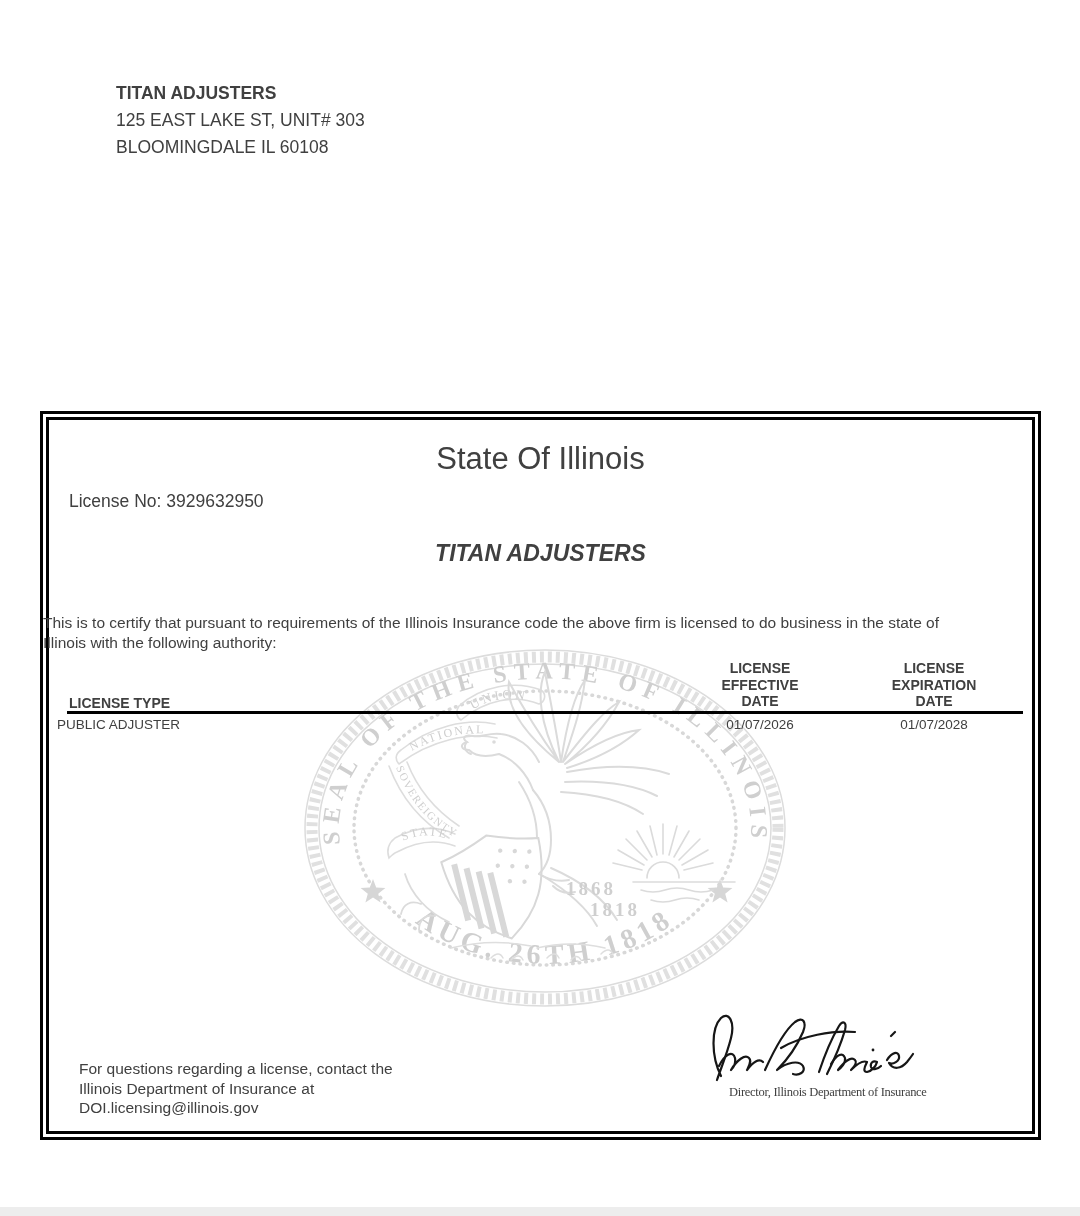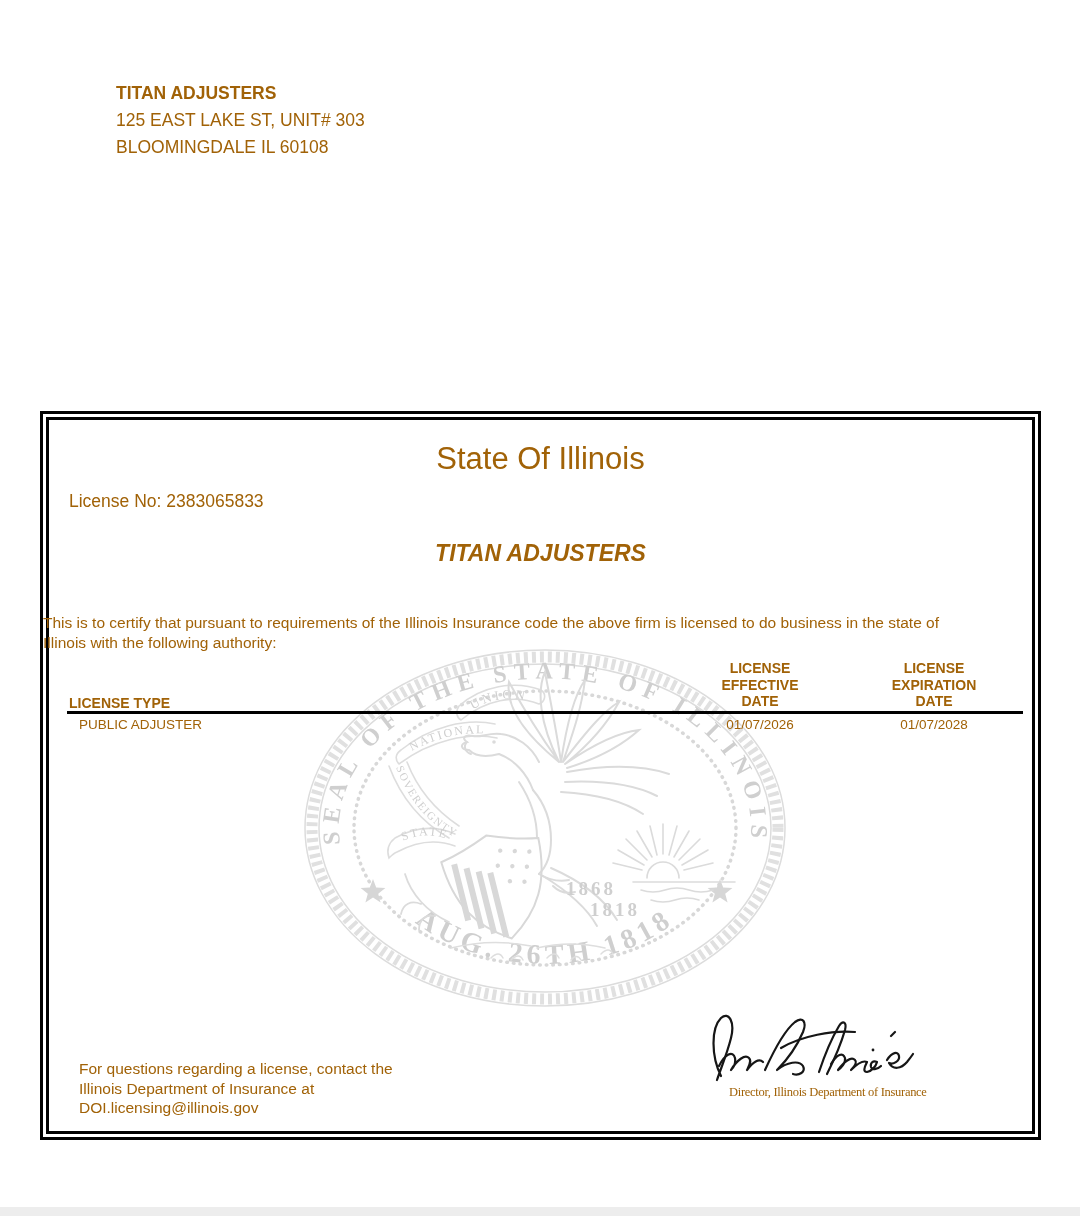--- a/index.html
+++ b/index.html
@@ -1,19 +1,19 @@
 <!DOCTYPE html>
 <html><head>
 <meta charset="utf-8">
 <style>
   * { margin:0; padding:0; box-sizing:border-box; }
   html,body { background:#fff; }
   .page {
     position:relative; width:1080px; height:1216px; background:#fff;
-    font-family:"Liberation Sans", sans-serif; color:#a16207; overflow:hidden;
+    font-family:"Liberation Sans", sans-serif; color:#404040; overflow:hidden;
   }
   
   .addressee { position:absolute; left:116px; top:80px; font-size:17.5px; line-height:27px; }
   .addressee .name { font-weight:bold; }
 
   
   .certificate {
     position:absolute; left:40px; top:411px; width:1001px; height:729px;
     border:3px solid #000; background:transparent;
   }
@@ -26,21 +26,21 @@
   .license-no { position:absolute; left:26px; top:77px; font-size:17.5px; }
   .cert-title { position:absolute; left:0; right:0; top:27px; text-align:center; font-size:31px; }
   .cert-subtitle { position:absolute; left:0; right:0; top:78px; text-align:center; font-size:25px; }
   .cert-licensee { position:absolute; left:0; right:0; top:126px; text-align:center; font-size:23px; font-weight:bold; font-style:italic; }
   .cert-body { position:absolute; left:0; right:0; top:199px; font-size:15.5px; line-height:19.5px; }
 
   .col-type { position:absolute; left:26px; top:281px; font-size:14px; font-weight:bold;text-align:right; }
   .col-eff  { position:absolute; left:617px; width:200px; top:246px; text-align:center; font-size:14px; font-weight:bold; line-height:16.5px; }
   .col-exp  { position:absolute; left:791px; width:200px; top:246px; text-align:center; font-size:14px; font-weight:bold; line-height:16.5px; }
   .table-rule { position:absolute; left:24px; top:297px; width:956px; height:2.5px; background:#000; }
-  .row-type { position:absolute; left:36px; top:303px; font-size:13.5px; }
+  .row-type { position:absolute; left:14px; top:303px; font-size:13.5px; }
   .row-eff  { position:absolute; left:617px; width:200px; top:303px; text-align:center; font-size:13.5px; }
   .row-exp  { position:absolute; left:791px; width:200px; top:303px; text-align:center; font-size:13.5px; }
 
   .contact { position:absolute; left:30px; top:645px; font-size:15.5px; line-height:19.5px;margin-left:6px; }
 
   .signature-svg { position:absolute; left:662px; top:592px; }
   .sig-caption {
     position:absolute; left:686px; top:671px;
     font-family:Liberation Serif, serif; font-size:12.5px; letter-spacing:-0.3px;
   }
@@ -152,21 +152,21 @@
 
       <g stroke="#dedede" stroke-width="1.5" fill="none" stroke-linecap="round">
         <path d="M150 306 Q 190 296 230 304 M236 306 Q 270 298 304 306 M190 316 q 8 -8 12 0 M210 318 q 8 -8 12 0 M246 316 q 8 -8 12 0 M270 318 q 6 -7 10 0 M300 312 q 8 -8 12 0"></path>
       </g>
 
       <text class="seal-text" x="290" y="253" font-size="19" font-weight="bold" letter-spacing="3" text-anchor="middle">1868</text>
       <text class="seal-text" x="314" y="274" font-size="19" font-weight="bold" letter-spacing="3" text-anchor="middle">1818</text>
     </svg>
 
     <div class="cert-content">
-      <div class="license-no">License No: 2383065833</div>
+      <div class="license-no">License No: 3929632950</div>
       <div class="cert-title">State Of Illinois</div>
       <div class="cert-licensee">TITAN ADJUSTERS</div>
 
       <div class="cert-body">
         <div>This is to certify that pursuant to requirements of the Illinois Insurance code the above firm is licensed to do business in the state of</div>
         <div>Illinois with the following authority:</div>
       </div>
 
       <div class="col-type">LICENSE TYPE</div>
       <div class="col-eff">

